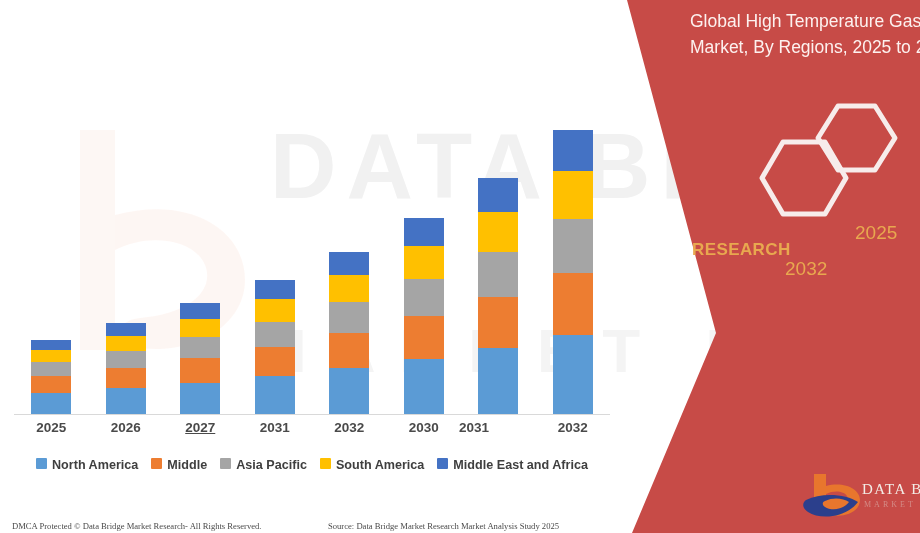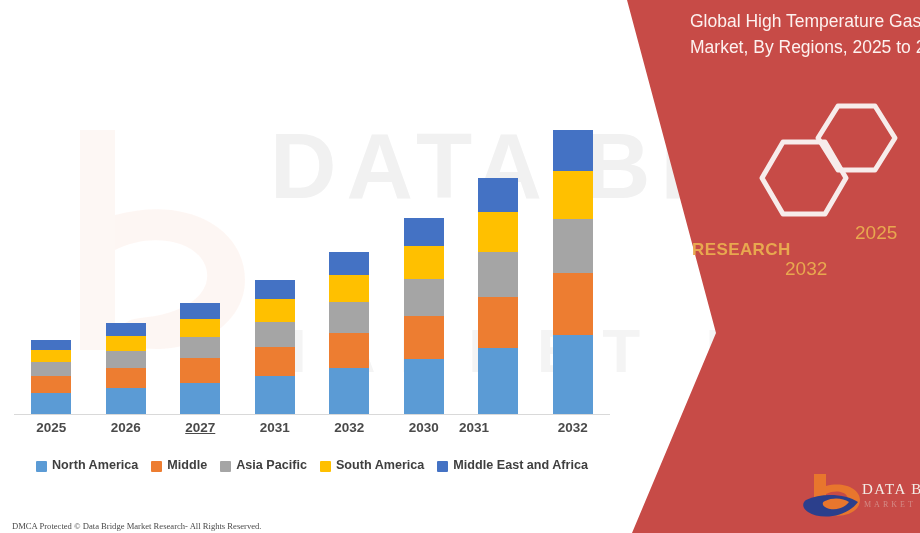--- a/index.html
+++ b/index.html
@@ -45,21 +45,21 @@
     position:absolute;top:0;width:60px;text-align:center;
     font-size:13.5px;font-weight:700;color:#4a4a4a;
   }
 
   
   .legend{
     position:absolute;left:14px;top:452px;width:596px;height:26px;
     display:flex;align-items:center;justify-content:center;gap:13px;
     white-space:nowrap;
   }
-  .lg{display:flex;align-items:flex-end;gap:5px;}
+  .lg{display:flex;align-items:flex-start;gap:5px;}
   .lgsw{width:11px;height:11px;display:inline-block;border-radius:1px;}
   .lgtx{font-size:12.6px;font-weight:700;color:#3f3f3f;}
 
   
   .footer{position:absolute;left:0;top:505px;width:620px;height:24px;}
   .ft{position:absolute;top:16px;font-size:8.6px;color:#4a4a4a;
       font-family:"Liberation Serif", serif;white-space:nowrap;}
   .ft-dmca{left:12px;}
   .ft-src{left:328px;}
 
@@ -195,20 +195,21 @@
         <span class="lgtx">South America</span>
       </div>
       <div class="lg">
         <span class="lgsw" style="background: rgb(68, 114, 196);"></span>
         <span class="lgtx">Middle East and Africa</span>
       </div>
     </div>
 
   <div class="footer">
     <div class="ft ft-dmca">DMCA Protected © Data Bridge Market Research-  All Rights Reserved.</div>
+    <div class="ft ft-src">Source: Data Bridge Market Research  Market Analysis Study 2025</div>
   </div>
 
   <div id="redpanel">
     <svg width="920" height="533" style="position:absolute;left:0;top:0;">
       <path d="M627 0 L920 0 L920 533 L632 533 L716 333 Z" fill="#c74b47"></path>
     </svg>
 
     <div class="rp-title">Global High Temperature Gaskets Market, By Regions, 2025 to 2032</div>
 
     <div class="hexwrap">

